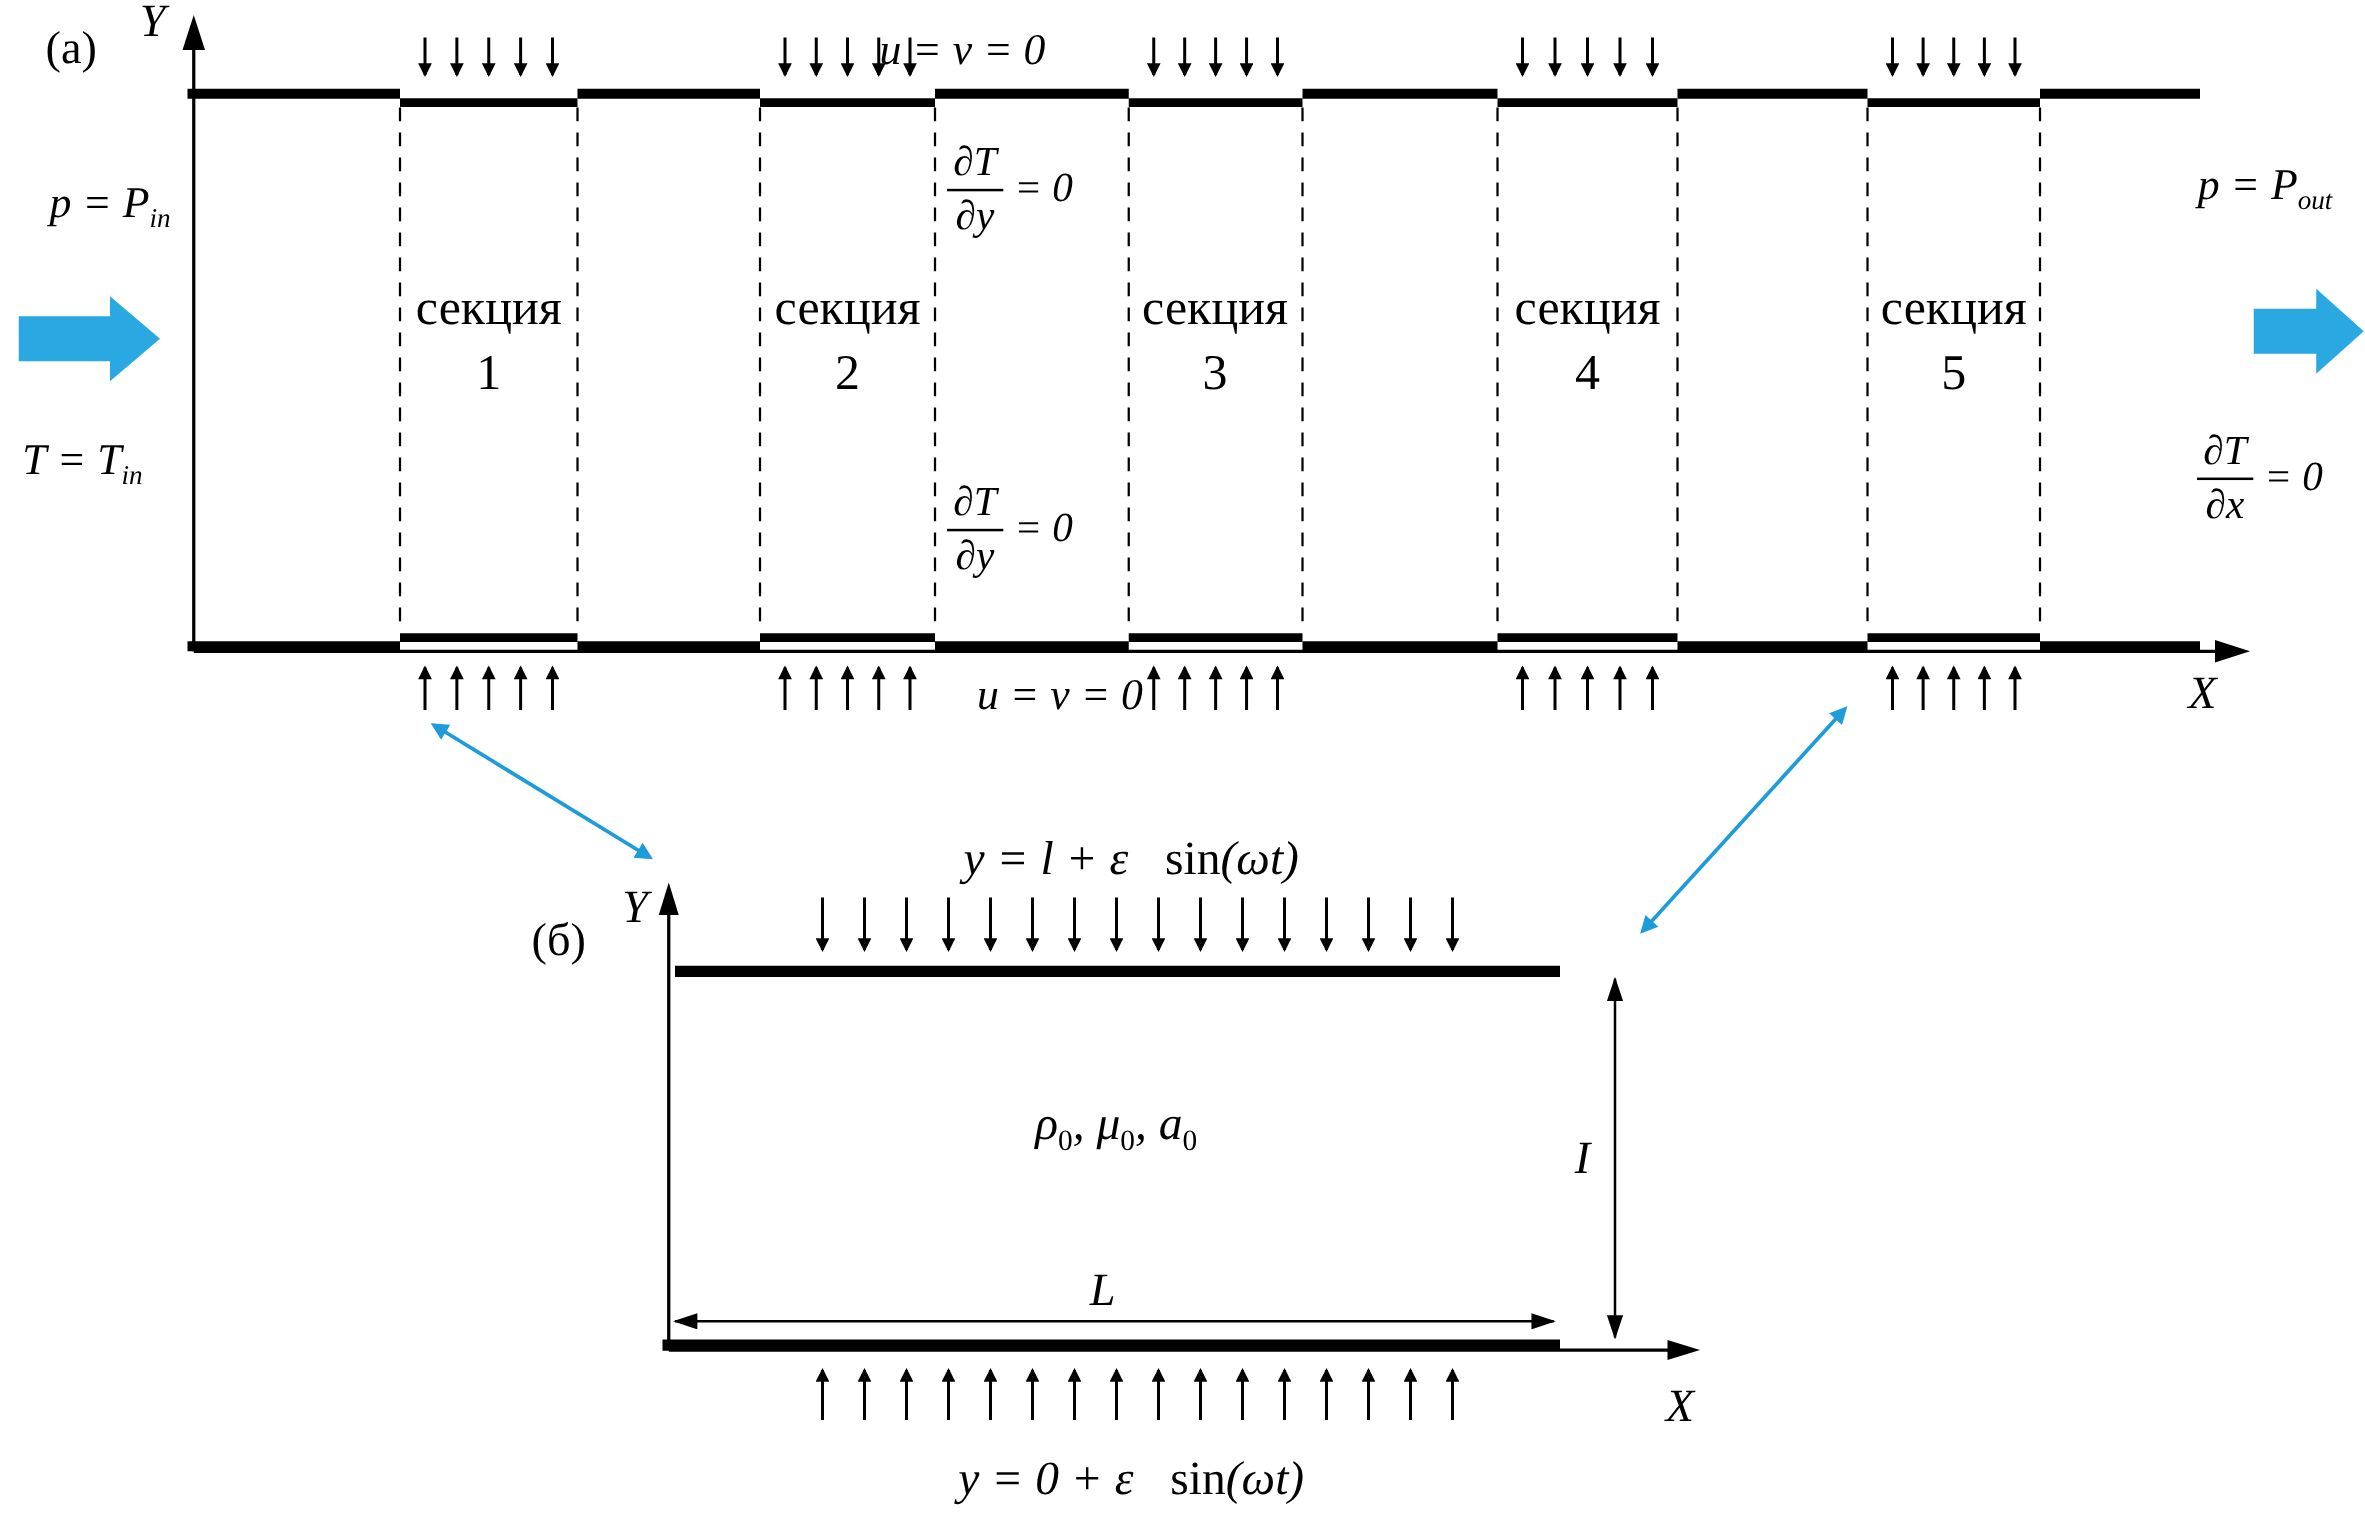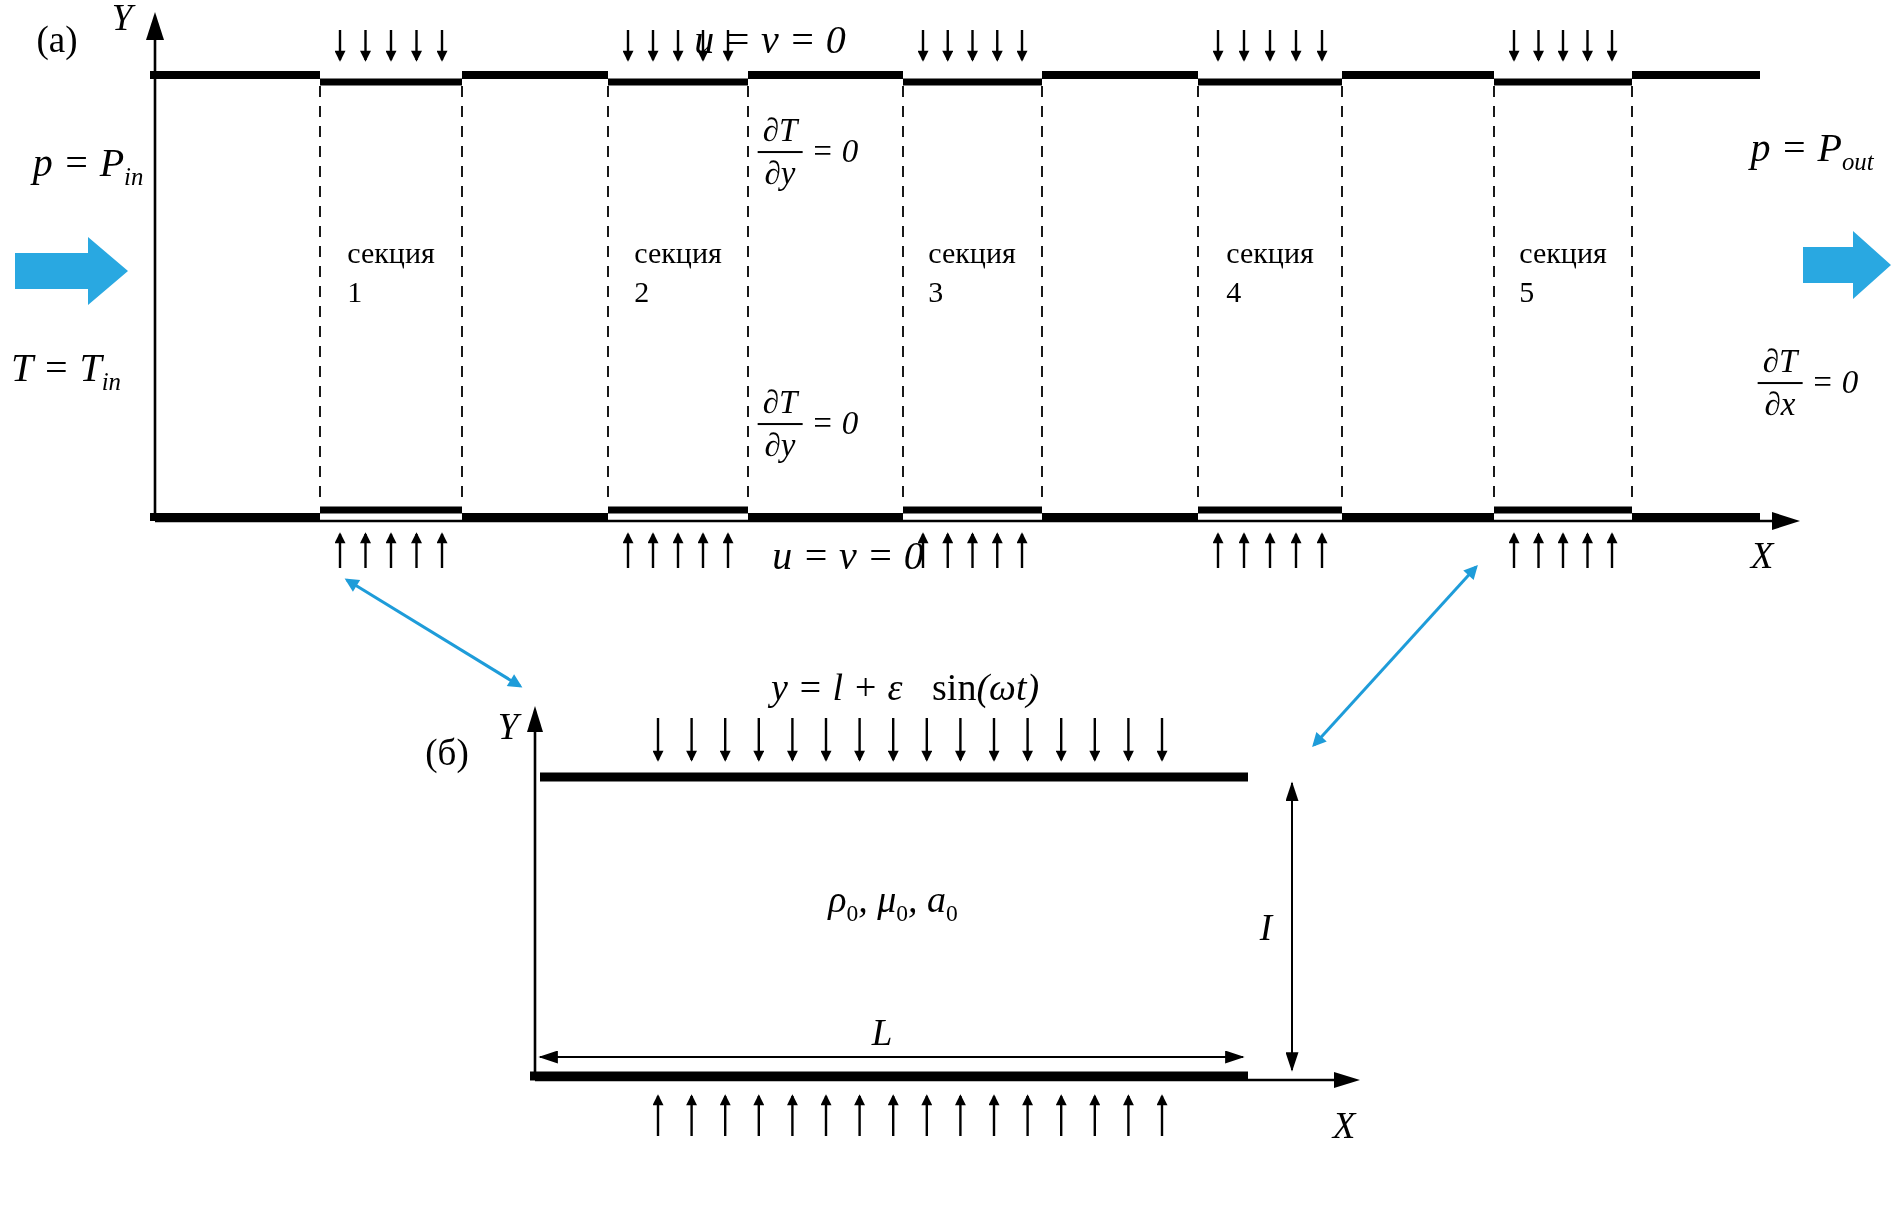--- a/index.html
+++ b/index.html
@@ -1,30 +1,30 @@
 <!DOCTYPE html>
 <html style="--accent: #29a8e1; --link: #1e9cd9; --ink: #000000;"><head>
 <meta charset="utf-8">
 <style>
   html,body{margin:0;padding:0;background:#ffffff;}
   .stage{
     position:relative;width:1892px;height:1210px;background:#fff;overflow:hidden;
     font-family:"Liberation Serif","DejaVu Serif",serif;color:var(--ink,#000);
   }
   .stage svg{position:absolute;left:0;top:0;}
-  .lbl{position:absolute;transform:translate(-50%,-50%);white-space:nowrap;font-size:40px;line-height:1.15;}
+  .lbl{position:absolute;transform:translate(-50%,-50%);white-space:nowrap;font-size:35px;line-height:1.15;}
   .math{font-style:italic;}
   sub{font-size:0.62em;font-style:italic;line-height:0;}
   sub.up{font-style:normal;}
   .frac-row{display:inline-flex;align-items:center;gap:9px;font-size:33px;}
   .frac{display:inline-flex;flex-direction:column;align-items:center;font-style:italic;line-height:1.12;}
   .fnum{border-bottom:2.2px solid var(--ink,#000);padding:0 5px 2px;}
   .fden{padding-top:2px;}
   .frhs{font-style:italic;}
-  .sec{display:flex;flex-direction:column;font-size:30px;line-height:1.3;font-style:normal;}
+  .sec{display:flex;flex-direction:column;align-items:center;font-size:40px;line-height:1.3;font-style:normal;}
   .axis-lbl{font-style:italic;font-size:37px;}
   .panel-tag{font-size:37px;}
   .eq{font-size:38px;font-style:italic;}
   .eq .fn{font-style:normal;margin-left:20px;}
   .wall{stroke:var(--ink,#000);fill:none;}
   .axis{stroke:var(--ink,#000);stroke-width:2.6;fill:none;}
   .dash{stroke:var(--ink,#000);stroke-width:1.8;stroke-dasharray:11 9;fill:none;}
   .farrow{stroke:var(--ink,#000);stroke-width:2.4;marker-end:url(#ah);}
   .dim{stroke:var(--ink,#000);stroke-width:2;marker-start:url(#ahd);marker-end:url(#ahd);}
   .blink{stroke:var(--link,#1e9cd9);stroke-width:3;marker-start:url(#ahb);marker-end:url(#ahb);}
@@ -240,14 +240,17 @@
     <span>y = l + ε </span><span class="fn">sin</span><span>(ωt)</span>
   </div>
 
   <div class="lbl eq" style="left:893px;top:900px">
     <span>ρ</span><sub class="up">0</sub><span>, μ</span><sub class="up">0</sub><span>, a</span><sub class="up">0</sub>
   </div>
 
   <div class="lbl axis-lbl" style="left:882px;top:1033px">L</div>
   <div class="lbl axis-lbl" style="left:1266px;top:928px">I</div>
 
+  <div class="lbl eq" style="left:905px;top:1184px">
+    <span>y = 0 + ε </span><span class="fn">sin</span><span>(ωt)</span>
+  </div>
 
 </div>
 
 </body></html>

